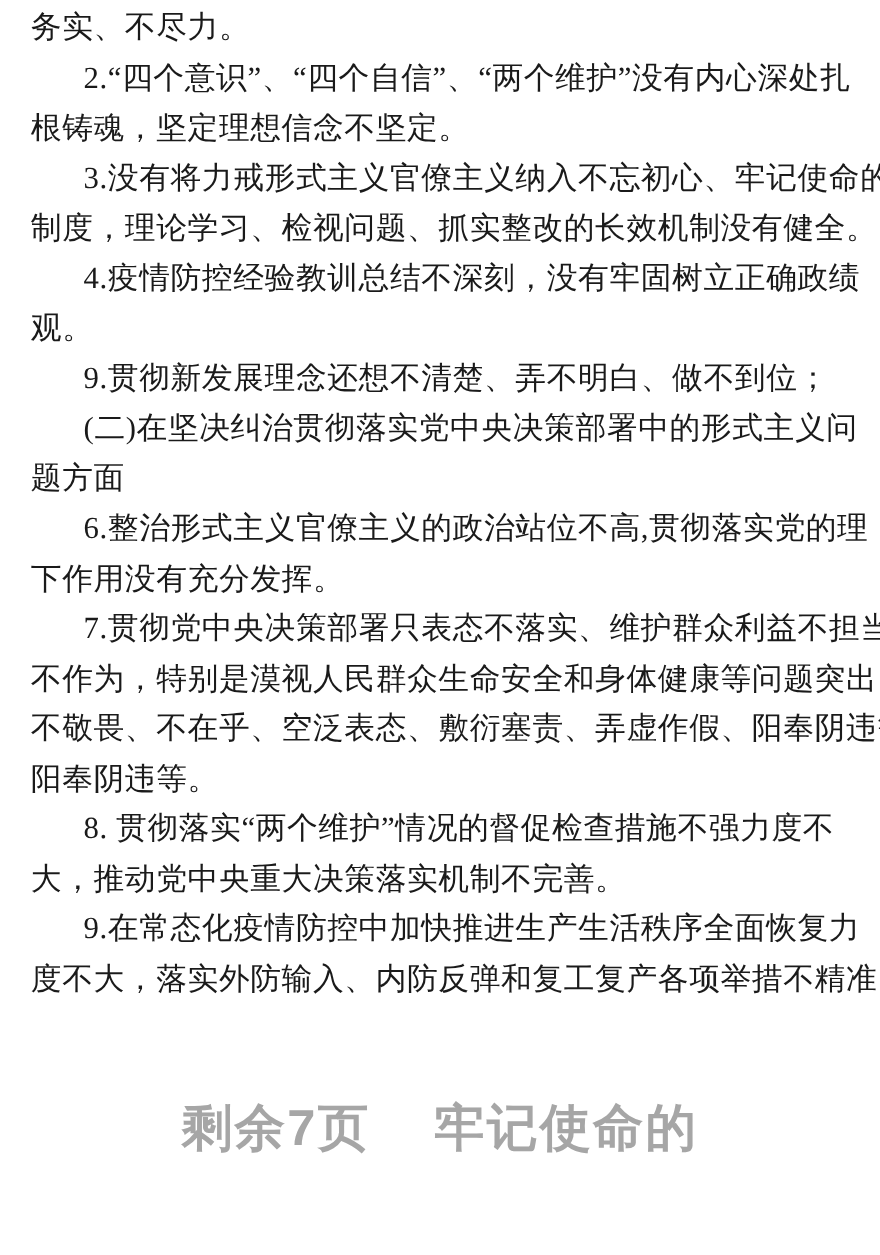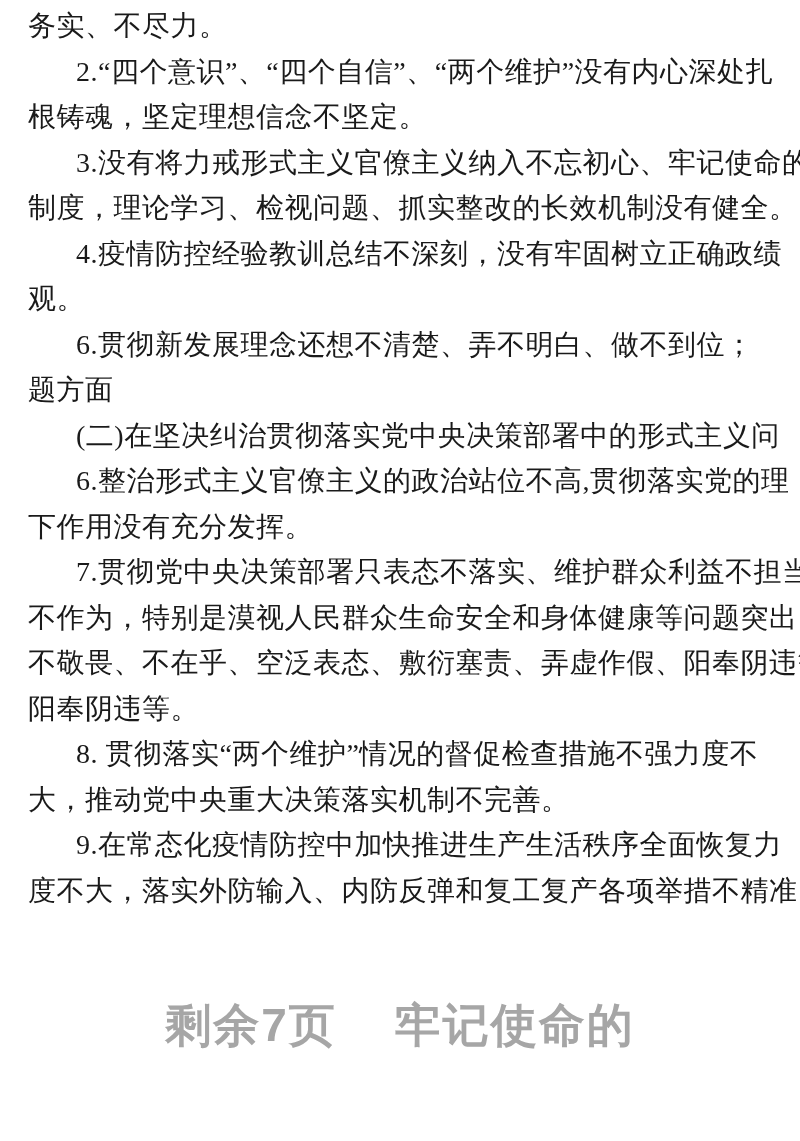--- a/index.html
+++ b/index.html
@@ -55,23 +55,23 @@
 <body>
 
 <div class="page">
   <p class="line">务实、不尽力。</p>
   <p class="line indent">2.“四个意识”、“四个自信”、“两个维护”没有内心深处扎</p>
   <p class="line">根铸魂，坚定理想信念不坚定。</p>
   <p class="line indent">3.没有将力戒形式主义官僚主义纳入不忘初心、牢记使命的</p>
   <p class="line">制度，理论学习、检视问题、抓实整改的长效机制没有健全。</p>
   <p class="line indent">4.疫情防控经验教训总结不深刻，没有牢固树立正确政绩</p>
   <p class="line">观。</p>
-  <p class="line indent">6.贯彻新发展理念还想不清楚、弄不明白、做不到位；</p>
+  <p class="line indent">9.贯彻新发展理念还想不清楚、弄不明白、做不到位；</p>
+  <p class="line indent">(二)在坚决纠治贯彻落实党中央决策部署中的形式主义问</p>
   <p class="line">题方面</p>
-  <p class="line indent">(二)在坚决纠治贯彻落实党中央决策部署中的形式主义问</p>
   <p class="line indent">6.整治形式主义官僚主义的政治站位不高,贯彻落实党的理</p>
   <p class="line">下作用没有充分发挥。</p>
   <p class="line indent">7.贯彻党中央决策部署只表态不落实、维护群众利益不担当</p>
   <p class="line">不作为，特别是漠视人民群众生命安全和身体健康等问题突出，</p>
   <p class="line">不敬畏、不在乎、空泛表态、敷衍塞责、弄虚作假、阳奉阴违等</p>
   <p class="line">阳奉阴违等。</p>
   <p class="line indent">8. 贯彻落实“两个维护”情况的督促检查措施不强力度不</p>
   <p class="line">大，推动党中央重大决策落实机制不完善。</p>
   <p class="line indent">9.在常态化疫情防控中加快推进生产生活秩序全面恢复力</p>
   <p class="line">度不大，落实外防输入、内防反弹和复工复产各项举措不精准，</p>

